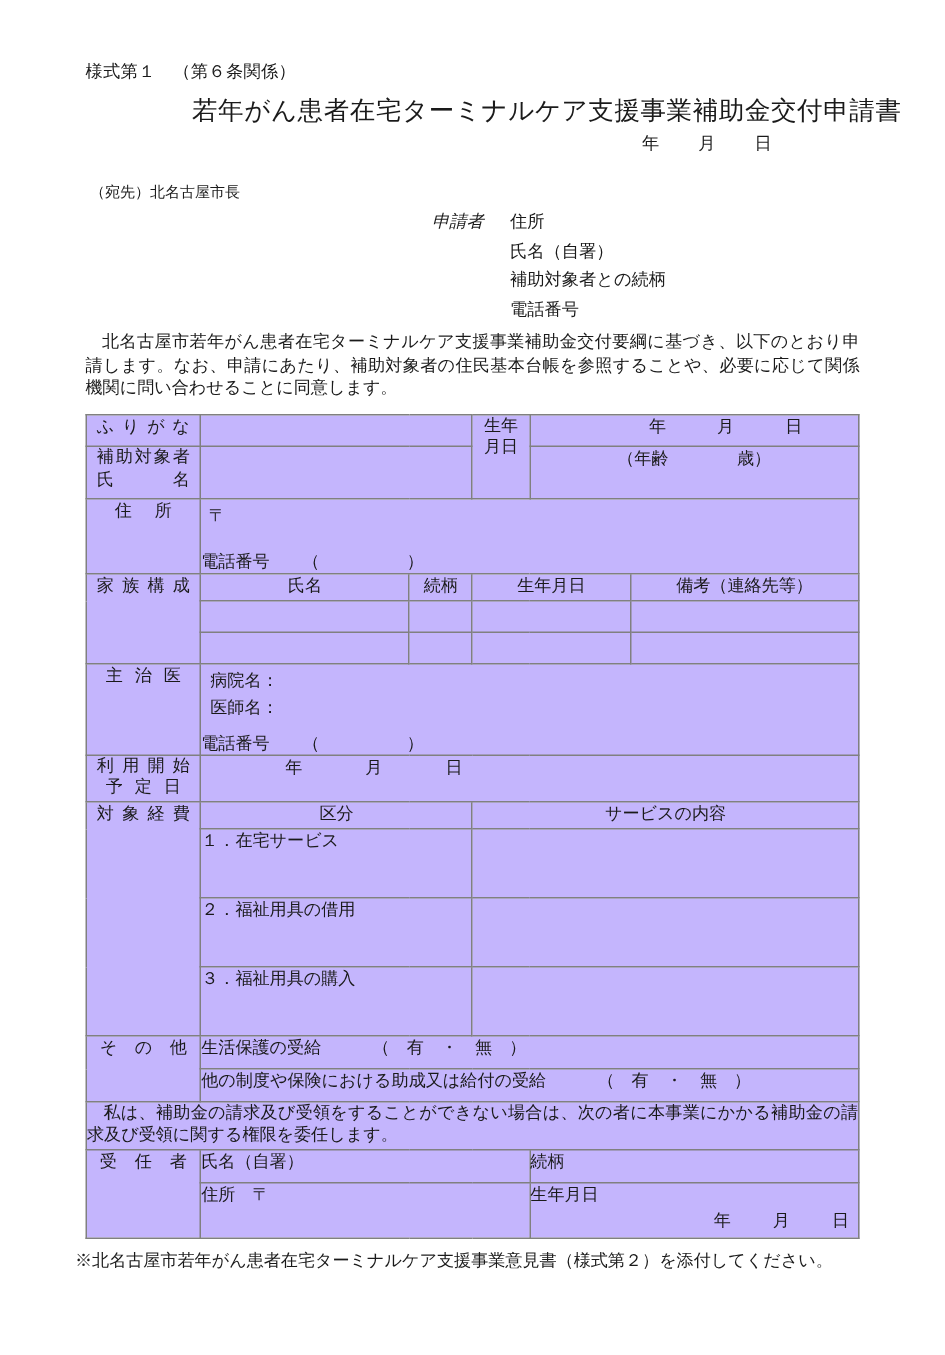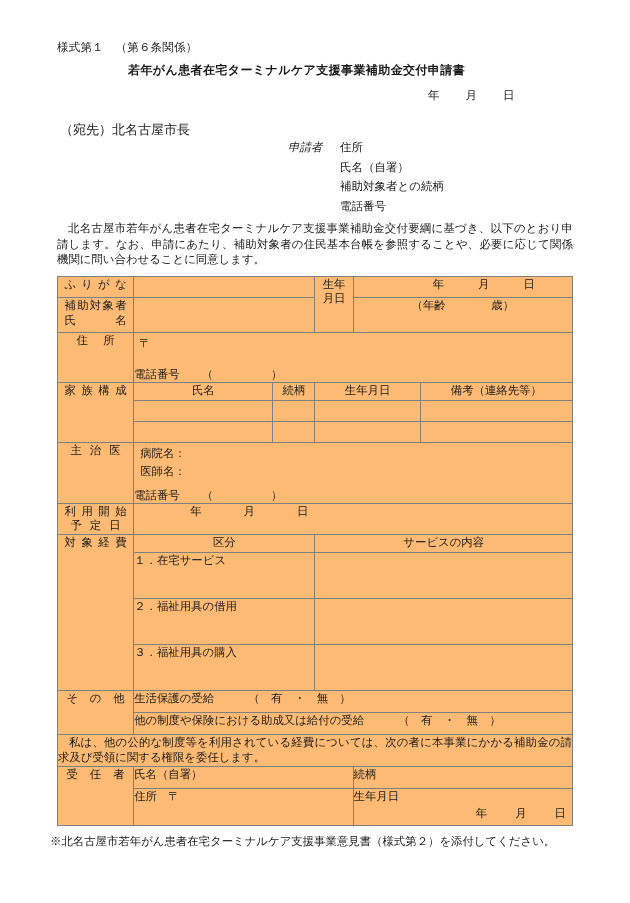--- a/index.html
+++ b/index.html
@@ -27,37 +27,36 @@
   .hdr-form-no {
     position: absolute;
     left: 57px; top: 40px;
     font-size: 11.5px;
     letter-spacing: 0.2px;
     white-space: nowrap;
   }
   .hdr-title {
     position: absolute;
     left: 128px; top: 62px;
-    font-size: 12px;
+    font-size: 17px;
     letter-spacing: 0.4px;
     white-space: nowrap;
-    font-weight: bold;
   }
   .hdr-date {
     position: absolute;
     left: 428px; top: 88px;
     font-size: 11.5px;
     white-space: nowrap;
   }
   .hdr-date span { display: inline-block; }
   .hdr-date .sp { width: 26px; }
   .hdr-addressee {
     position: absolute;
     left: 60px; top: 121px;
-    font-size: 13px;
+    font-size: 10px;
     white-space: nowrap;
   }
 
   
   .applicant {
     position: absolute;
     left: 288px; top: 140px;
     font-size: 11.5px;
   }
   .applicant .row {
@@ -91,21 +90,21 @@
     top: 276px;
     width: 516px;
     border-collapse: collapse;
     table-layout: fixed;
     font-size: 11.4px;
   }
   table.form td {
     border: 1px solid #808080;
     padding: 0;
     vertical-align: top;
-    background: #fdba74;
+    background: #c4b5fd;
   }
   
   table.form {
     border: 1.6px solid #1a1a1a;
   }
 
   .lbl-cell {
     text-align: center;
     vertical-align: middle;
     padding: 2px 3px;
@@ -318,21 +317,21 @@
       <td rowspan="2" class="lbl-cell">
         <span class="spread w58">その他</span>
       </td>
       <td colspan="5" class="mid item-line" style="height:21px">生活保護の受給　　　（　有　・　無　）</td>
     </tr>
     <tr>
       <td colspan="5" class="mid item-line" style="height:21px">他の制度や保険における助成又は給付の受給　　　（　有　・　無　）</td>
     </tr>
 
     <tr>
-      <td colspan="6" class="statement">私は、他の公的な制度等を利用されている経費については、次の者に本事業にかかる補助金の請求及び受領に関する権限を委任します。</td>
+      <td colspan="6" class="statement">私は、補助金の請求及び受領をすることができない場合は、次の者に本事業にかかる補助金の請求及び受領に関する権限を委任します。</td>
     </tr>
 
     <tr>
       <td rowspan="2" class="lbl-cell">
         <span class="spread w58">受任者</span>
       </td>
       <td colspan="3" class="cellpad mid" style="height:21px">
         <span>氏名（自署）</span>
       </td>
       <td colspan="2" class="cellpad mid">

